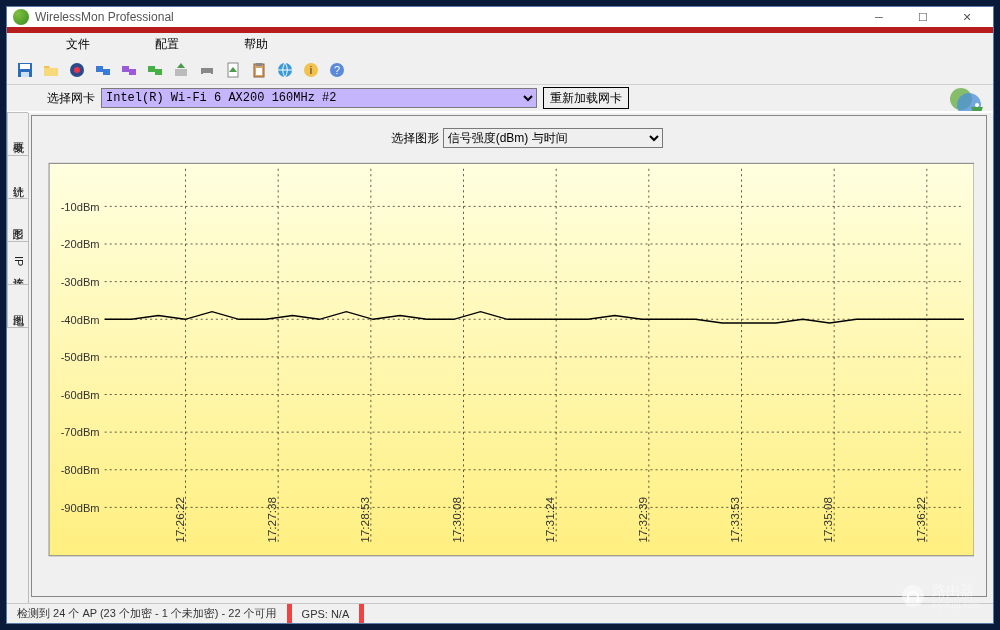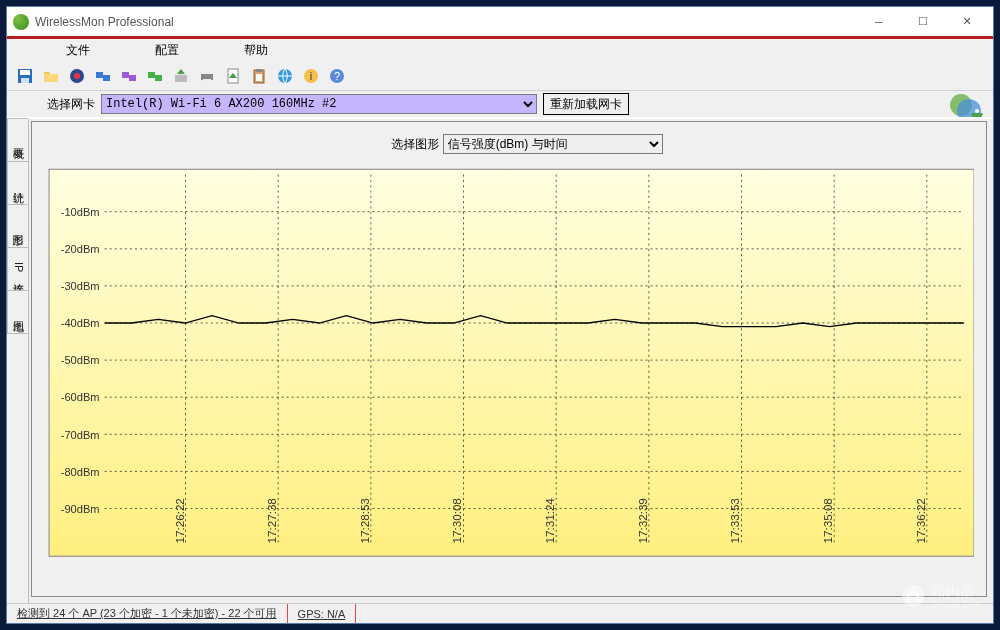--- a/index.html
+++ b/index.html
@@ -1,18 +1,18 @@
 <!DOCTYPE html>
 <html><head>
 <meta charset="utf-8">
 <style>
 * { margin:0; padding:0; box-sizing:border-box; font-family:"Microsoft YaHei","SimSun",Tahoma,sans-serif; }
 body { background:#0a1a3a; width:1000px; height:630px; overflow:hidden; position:relative; }
 .window { position:absolute; left:6px; top:6px; right:6px; bottom:6px; background:#f0f0f0; border:1px solid #5a7aa8; display:flex; flex-direction:column; }
-.titlebar { height:32px; background:#fff; display:flex; align-items:center; padding:0 4px 0 6px; border-bottom:3px solid #b91c1c; }
+.titlebar { height:26px; background:#fff; display:flex; align-items:center; padding:0 4px 0 6px; border-bottom:6px solid #b91c1c; }
 .titlebar .app-icon { width:16px; height:16px; border-radius:50%; background:radial-gradient(circle at 30% 30%,#7fc040,#3a8a20); margin-right:6px; }
 .titlebar .title { font-size:12px; color:#555; flex:1; }
 .winbtns { display:flex; }
 .winbtn { width:44px; height:24px; display:flex; align-items:center; justify-content:center; font-size:11px; color:#555; }
 .menubar { height:22px; display:flex; align-items:center; padding:0 4px; background:#f0f0f0; font-size:12px; gap:2px; }
 .menubar span { padding:2px 8px;margin-left:47px; }
 .toolbar { height:30px; background:#f0f0f0; display:flex; align-items:center; padding:0 6px; gap:2px; border-bottom:1px solid #d0d0d0; }
 .tbtn { width:24px; height:24px; display:flex; align-items:center; justify-content:center; border:1px solid transparent; }
 .icon { width:18px; height:18px; }
 .selector-row { height:26px; display:flex; align-items:center; padding:0 10px 0 40px; background:#f0f0f0; position:relative; }
@@ -24,21 +24,21 @@
 .content { flex:1; display:flex; border-top:2px solid #fff; background:#f0f0f0; position:relative; }
 .sidetabs { width:22px; background:#f0f0f0; border-right:1px solid #bcbcbc; display:flex; flex-direction:column; }
 .vtab { flex:none; height:44px; writing-mode:vertical-rl; font-size:11px; display:flex; align-items:center; justify-content:center; border:1px solid #bcbcbc; border-right:none; margin:-1px 0 0 0; background:#f0f0f0; color:#222; }
 .vtab.active { background:#f0f0f0; border-right:1px solid #f0f0f0; }
 .main { flex:1; border:1px solid #888; margin:2px 6px 6px 2px; background:#f0f0f0; padding:10px 12px 8px 12px; display:flex; flex-direction:column; }
 .graph-selectors { display:flex; align-items:center; gap:30px; margin:2px 0 10px 36px; font-size:12px;justify-content:center; }
 .graph-selectors select { width:220px; height:20px; font-size:12px; border:1px solid #7a7a7a; }
 .chart-wrap { flex:1; position:relative; }
 svg.chart { width:100%; height:100%; display:block; }
 .statusbar { height:20px; background:#f0f0f0; border-top:1px solid #c8c8c8; display:flex; align-items:center; font-size:11px; color:#333; }
-.statusbar .cell { padding:0 10px; border-right:1px solid #ef4444; height:100%; display:flex; align-items:center;text-decoration:underline; }
+.statusbar .cell { padding:0 10px; border-right:5px solid #ef4444; height:100%; display:flex; align-items:center; }
 .watermark { position:absolute; right:20px; bottom:20px; color:rgba(255,255,255,.55); font-size:14px; display:flex; align-items:center; gap:8px; pointer-events:none; }
 .watermark .badge { width:22px; height:22px; border-radius:50%; background:rgba(255,255,255,.45); position:relative; }
 .watermark .badge::after { content:""; position:absolute; inset:6px 5px 5px 5px; border:2px solid rgba(255,255,255,.9); border-bottom:none; border-radius:6px 6px 0 0; }
 .watermark .sub { font-size:9px; opacity:.7; display:block; }
 </style>
 </head>
 <body>
 
 <div class="window">
 

